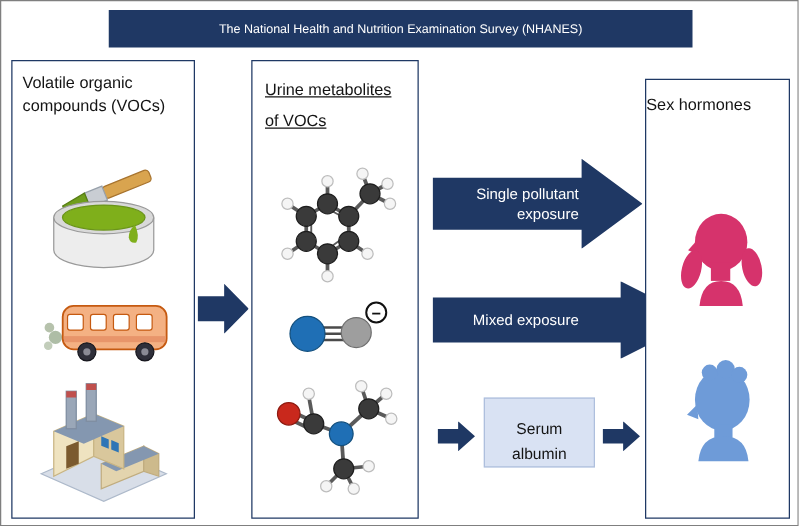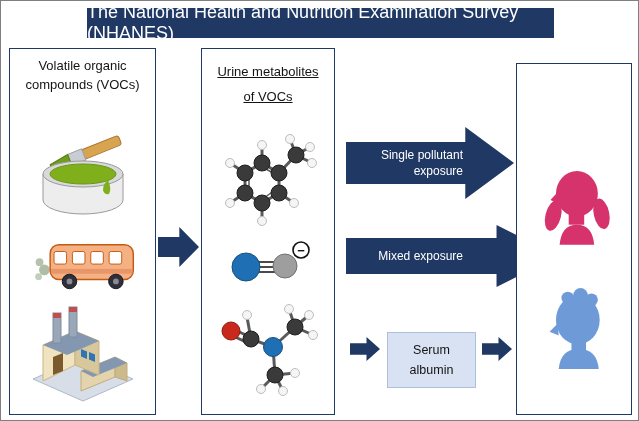--- a/index.html
+++ b/index.html
@@ -1,39 +1,39 @@
 <!DOCTYPE html>
 <html><head>
 <meta charset="utf-8">
 <style>
   html,body{margin:0;padding:0;background:#fff;font-family:"Liberation Sans",sans-serif;}
   .canvas{position:relative;width:639px;height:421px;background:#fff;border:1px solid #7f7f7f;box-sizing:border-box;overflow:hidden;}
   .abs{position:absolute;}
   .title-banner{left:86px;top:7px;width:467px;height:30px;background:#1F3864;color:#fff;
-    display:flex;align-items:center;justify-content:center;font-size:18px;}
+    display:flex;align-items:center;justify-content:center;font-size:10px;}
   .box{background:#fff;border:1px solid #1F3864;box-sizing:border-box;}
   .voc-box{left:8px;top:47px;width:147px;height:367px;}
   .met-box{left:200px;top:47px;width:134px;height:367px;}
   .hor-box{left:515px;top:62px;width:116px;height:352px;}
-  .box-title{position:absolute;left:0;right:0;text-align:center;font-size:13px;color:#141414;}
+  .box-title{position:absolute;left:0;right:0;font-size:13px;color:#141414;}
   .voc-title{top:8px;line-height:1.45;padding:0 8px;}
   .met-title{top:10px;line-height:1.95;padding:0 10px;text-decoration:underline;}
   .hor-title{top:12px;}
   .block-arrow{background:#1F3864;}
   .arrow-main{left:157px;top:226px;width:41px;height:40px;
     clip-path:polygon(0 25%,52% 25%,52% 0,100% 50%,52% 100%,52% 75%,0 75%);}
   .arrow-big{clip-path:polygon(0 21%,71% 21%,71% 0,100% 50%,71% 100%,71% 79%,0 79%);}
   .arrow-label{position:absolute;left:5px;top:50%;transform:translateY(-50%);width:112px;
     color:#fff;font-size:12px;line-height:1.35;text-align:right;}
   .arrow-small{width:30px;height:24px;
     clip-path:polygon(0 26%,55% 26%,55% 0,100% 50%,55% 100%,55% 74%,0 74%);}
   .serum-arrow-1{left:349px;top:336px;}
   .serum-arrow-2{left:481px;top:336px;}
-  .serum-box{left:386px;top:331px;width:89px;height:56px;background:#D9E2F3;border:1px solid #aebfdd;
-    box-sizing:border-box;display:flex;align-items:center;justify-content:center;}
+  .serum-box{left:386px;top:317px;width:89px;height:56px;background:#D9E2F3;border:1px solid #aebfdd;
+    box-sizing:border-box;display:flex;align-items:flex-end;justify-content:center;}
   .serum-label{width:64px;text-align:center;font-size:12.5px;line-height:1.6;color:#141414;}
   svg{display:block;}
 </style>
 </head>
 <body>
 
 <div class="canvas">
 
   <div class="abs title-banner">
     <span>The National Health and Nutrition Examination Survey (NHANES)</span>
@@ -193,20 +193,21 @@
     <div class="arrow-label">Mixed exposure</div>
   </div>
 
   <div class="abs block-arrow arrow-small serum-arrow-1"></div>
   <div class="abs serum-box">
     <div class="serum-label">Serum albumin</div>
   </div>
   <div class="abs block-arrow arrow-small serum-arrow-2"></div>
 
   <div class="abs box hor-box">
+    <div class="box-title hor-title">Sex hormones</div>
 
     <svg class="abs" style="left:18px;top:95px;" width="82" height="95" viewBox="0 0 90 100">
       <g fill="#D6336C">
         <ellipse cx="46" cy="36" rx="23" ry="25"></ellipse>
         <polygon points="25,34 17,43 26,47"></polygon>
         <ellipse cx="20" cy="60" rx="8.5" ry="17" transform="rotate(14 20 60)"></ellipse>
         <ellipse cx="73" cy="58" rx="8.5" ry="17" transform="rotate(-12 73 58)"></ellipse>
         <rect x="37" y="54" width="17" height="16"></rect>
         <path d="M27,92 Q29,70 46,70 Q63,70 65,92 Z"></path>
       </g>

